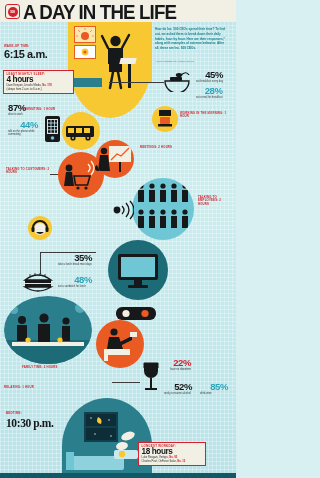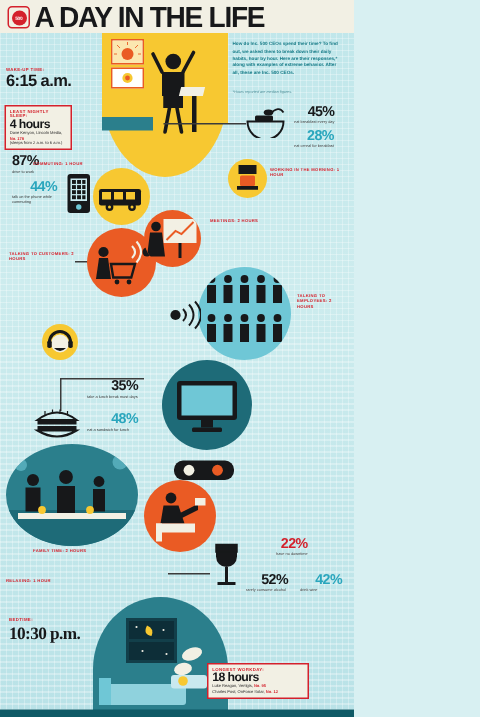--- a/index.html
+++ b/index.html
@@ -160,21 +160,21 @@
 
   <div class="intro">How do Inc. 500 CEOs spend their time? To find out, we asked them to break down their daily habits, hour by hour. Here are their responses,* along with examples of extreme behavior. After all, these are Inc. 500 CEOs.</div>
   <div class="intro-note">*Hours reported are median figures.</div>
 
   <div style="position:absolute;left:4px;top:25px;margin-top:20px;">
     <div class="kicker">WAKE-UP TIME:</div>
     <div class="bigstat" style="font-size:11px;margin-top:1px;">6:15 a.m.</div>
   </div>
 
 
-  <div class="redbox" style="left:3px;top:70px;width:45px;">
+  <div class="redbox" style="left:3px;top:70px;width:71px;">
     <div class="kicker">LEAST NIGHTLY SLEEP:</div>
     <div class="bigstat sm">4 hours</div>
     <div class="sub">
       <span>Dave Kenyon, Lincoln Media,</span>
       <span class="red">No. 178</span>
       <br><span>(sleeps from 2 a.m. to 6 a.m.)</span>
     </div>
   </div>
 
   <div class="conn" style="left:109px;top:82px;width:55px;height:1px;"></div>
@@ -395,30 +395,30 @@
   </div>
   <div class="stage" style="left:4px;top:386px;width:40px;">RELAXING: 1 HOUR</div>
 
   <div class="conn" style="left:112px;top:382px;width:28px;height:1px;"></div>
   <svg style="position:absolute;left:140px;top:360px;" width="22" height="34" viewBox="0 0 22 34">
     <path d="M4 3 h14 v8 a7 7 0 0 1 -14 0 z" fill="#17181a"></path>
     <path d="M4 3 h14 v5 h-14 z" fill="none" stroke="#17181a" stroke-width="1"></path>
     <rect x="10" y="18" width="2" height="10" fill="#17181a"></rect>
     <rect x="5" y="28" width="12" height="2" fill="#17181a"></rect>
   </svg>
-  <div class="pct" style="left:184px;top:358px;">
+  <div class="pct" style="left:170px;top:358px;">
     <div class="num red">22%</div>
     <div class="cap">have no downtime</div>
   </div>
   <div class="pct" style="left:164px;top:382px;">
     <div class="num">52%</div>
     <div class="cap" style="width:28px;">rarely consume alcohol</div>
   </div>
   <div class="pct" style="left:200px;top:382px;">
-    <div class="num teal">42%</div>
+    <div class="num teal">85%</div>
     <div class="cap" style="width:28px;">drink wine</div>
   </div>
 
   <div style="position:absolute;left:6px;top:412px;">
     <div class="kicker">BEDTIME:</div>
     <div class="bigstat" style="font-size:11.5px;margin-top:2px;font-family:Liberation Serif, serif;">10:30 p.m.</div>
   </div>
 
   <div class="circ c-dkteal" style="left:62px;top:398px;width:90px;height:80px;border-radius:50% 50% 0 0/60% 60% 0 0;">
     <svg width="90" height="80" viewBox="0 0 90 80">

